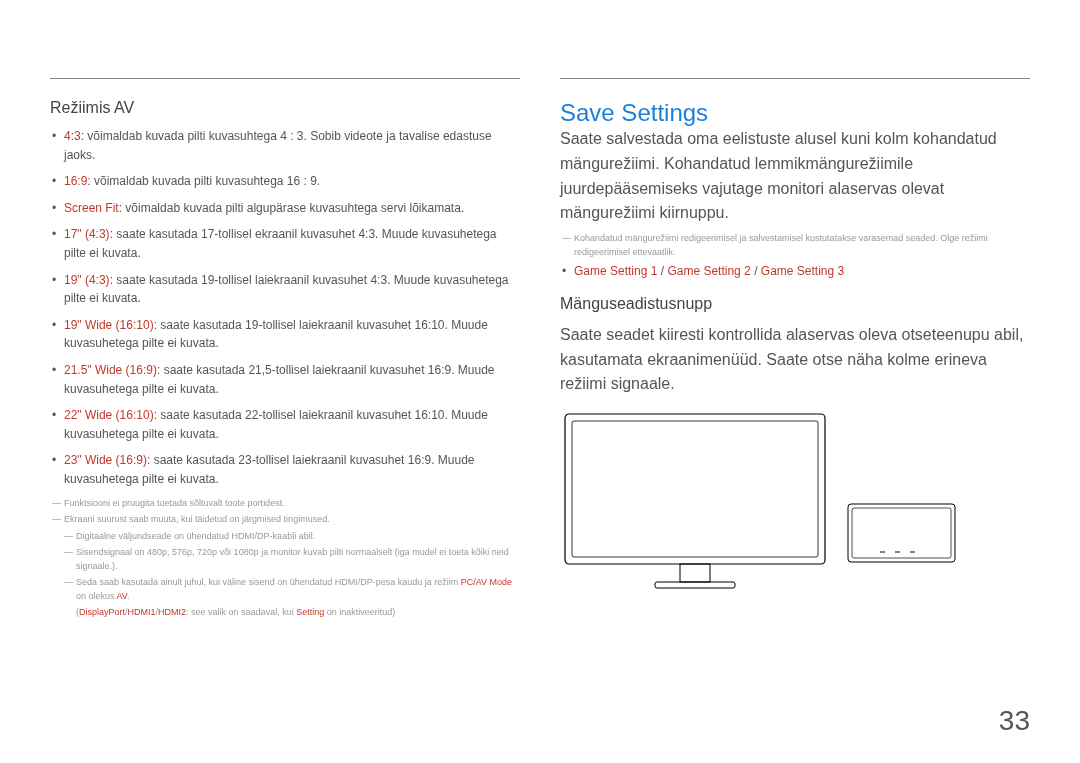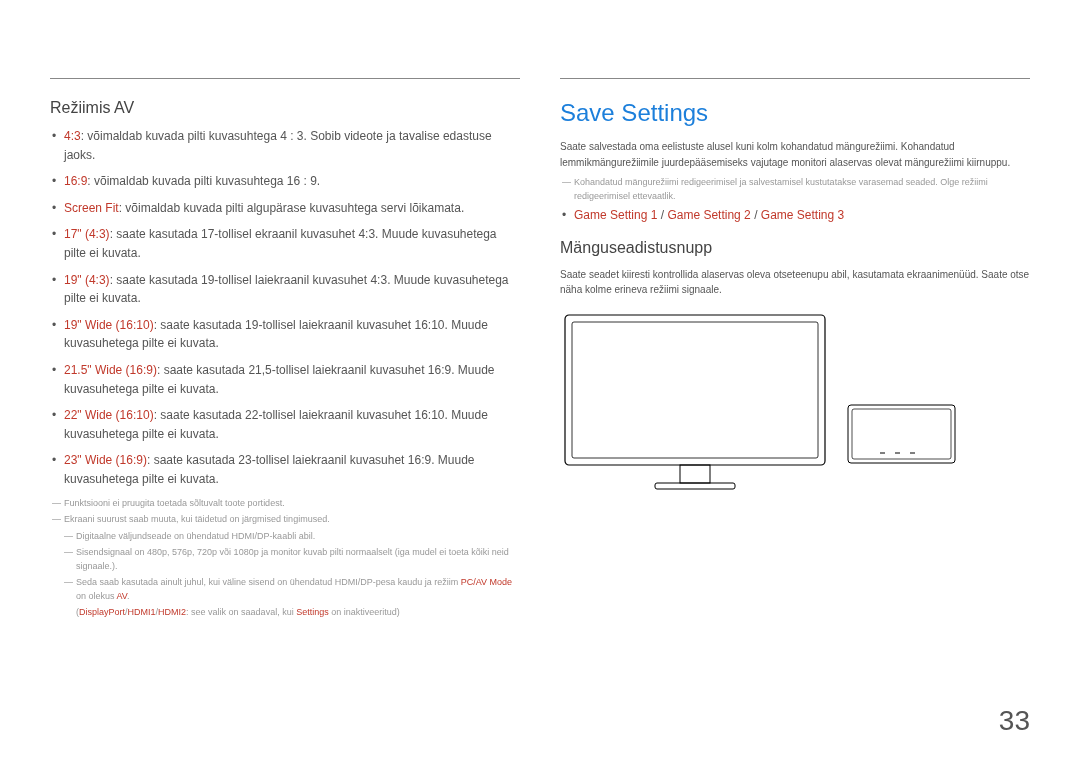--- a/index.html
+++ b/index.html
@@ -1,29 +1,29 @@
 <!DOCTYPE html>
 <html><head>
 <meta charset="utf-8">
 <style>
   * { box-sizing: border-box; margin: 0; padding: 0; }
   html, body { width: 1080px; height: 763px; background: #fff; font-family: Arial, Helvetica, sans-serif; color: #4a4a4a; }
   .page { display: flex; padding: 78px 50px 20px 50px; gap: 40px; position: relative; height: 100%; }
   .col { flex: 1; border-top: 1px solid #888; padding-top: 20px; }
   .heading-sm { font-size: 16px; font-weight: 400; color: #444; margin-bottom: 10px; }
-  .heading-lg { font-size: 24px; font-weight: 400; color: #1c7fdb; margin-bottom: 12px; }
+  .heading-lg { font-size: 24px; font-weight: 400; color: #1c7fdb; margin-bottom: 0; }
   ul.bullets { list-style: none; padding-left: 14px; margin-bottom: 8px; }
   ul.bullets > li { position: relative; font-size: 12px; line-height: 1.55; margin-bottom: 8px; color: #555; }
   ul.bullets > li::before { content: "•"; position: absolute; left: -12px; color: #555; }
   .term { color: #c1392b; }
   .details { font-size: 9px; color: #999; line-height: 1.5; padding-left: 2px; }
   .details .row { display: flex; margin-bottom: 3px; }
   .details .dash { flex: 0 0 12px; }
   .details .indent { padding-left: 12px; }
-  .body-text { font-size: 10px; line-height: 1.55; color: #555; margin-bottom: 6px; }
+  .body-text { font-size: 16px; line-height: 1.55; color: #555; margin-bottom: 6px; }
   .page-num { position: absolute; right: 50px; bottom: 26px; font-size: 28px; color: #555; }
   .monitor { margin-top: 12px; }
 </style>
 </head>
 <body>
 
 <div class="page">
   <div class="col">
     <div class="heading-sm">Režiimis AV</div>
     <ul class="bullets">
@@ -53,21 +53,21 @@
       <div class="row indent">
           <span class="dash">―</span>
           <span>Sisendsignaal on 480p, 576p, 720p või 1080p ja monitor kuvab pilti normaalselt (iga mudel ei toeta kõiki neid signaale.).</span>
         </div>
       <div class="row indent">
           <span class="dash">―</span>
           <span><span>Seda saab kasutada ainult juhul, kui väline sisend on ühendatud HDMI/DP-pesa kaudu ja režiim </span><span class="term">PC/AV Mode</span><span> on olekus </span><span class="term">AV</span><span>.</span></span>
         </div>
       <div class="row indent">
           <span class="dash"></span>
-          <span><span>(</span><span class="term">DisplayPort</span>/<span class="term">HDMI1</span>/<span class="term">HDMI2</span><span>: see valik on saadaval, kui </span><span class="term">Settings</span><span> on inaktiveeritud)</span></span>
+          <span><span>(</span><span class="term">DisplayPort</span>/<span class="term">HDMI1</span>/<span class="term">HDMI2</span><span>: see valik on saadaval, kui </span><span class="term">Setting</span><span> on inaktiveeritud)</span></span>
         </div>
     </div>
   </div>
 
   <div class="col">
     <div class="heading-lg">Save Settings</div>
     <p class="body-text">Saate salvestada oma eelistuste alusel kuni kolm kohandatud mängurežiimi. Kohandatud lemmikmängurežiimile juurdepääsemiseks vajutage monitori alaservas olevat mängurežiimi kiirnuppu.</p>
     <div class="details">
       <div class="row">
           <span class="dash">―</span>

